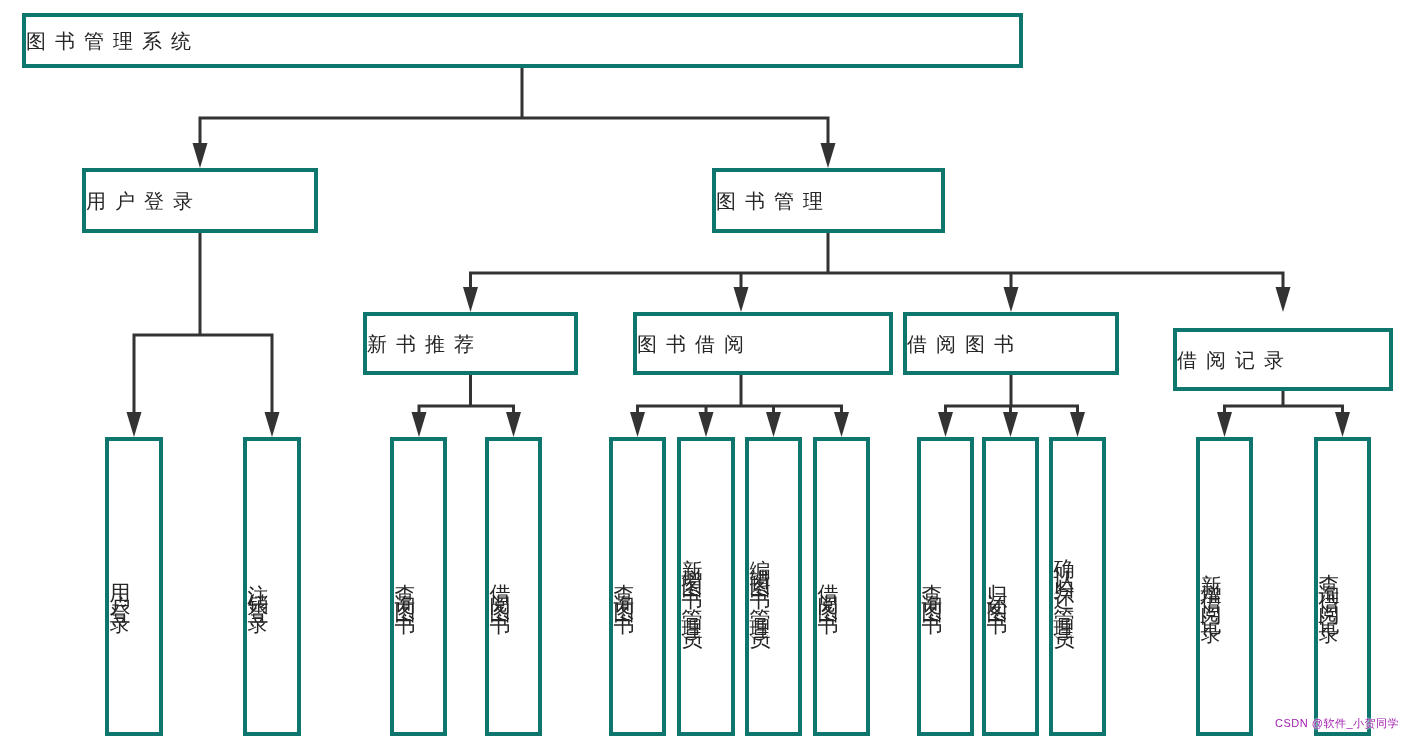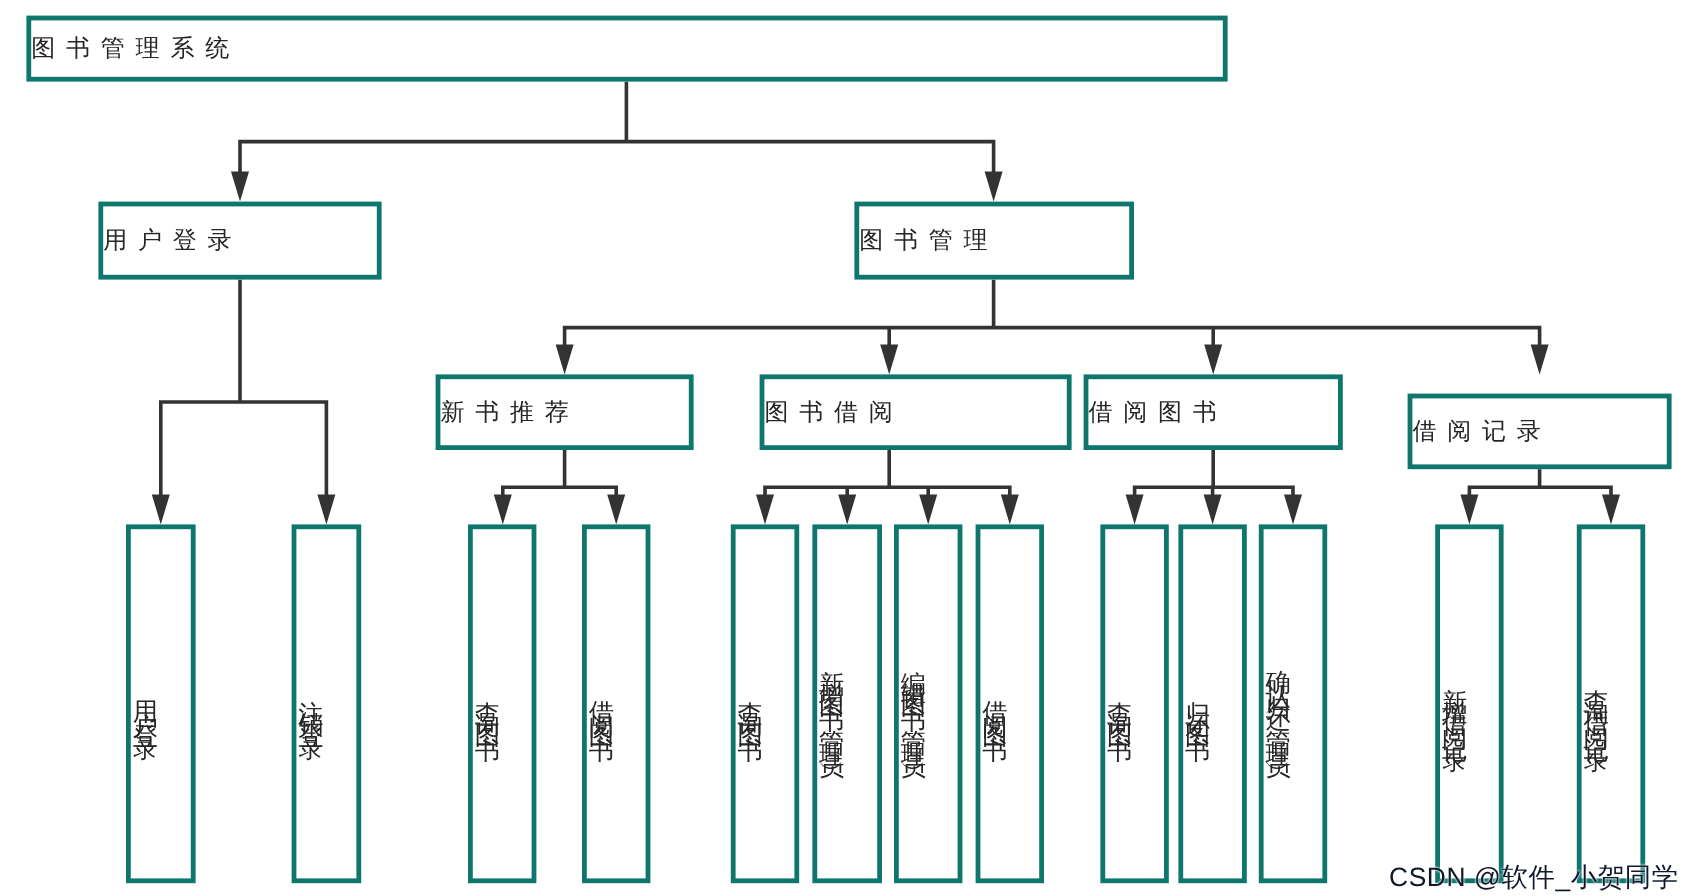--- a/index.html
+++ b/index.html
@@ -64,23 +64,23 @@
   #leaf-b8  { left: 813px; }
   #leaf-b9  { left: 917px; }
   #leaf-b10 { left: 982px; }
   #leaf-b11 { left: 1049px; }
   #leaf-b12 { left: 1196px; }
   #leaf-b13 { left: 1314px; }
   #watermark {
     position: absolute;
     right: 6px;
     top: 716px;
-    font-size: 22px;
+    font-size: 11px;
     letter-spacing: 0.5px;
-    color: #0f172a;
+    color: #a21caf;
     z-index: 10;
     white-space: nowrap;
     text-shadow: 0 0 2px #ffffff, 0 0 2px #ffffff;
   }
 </style>
 </head>
 <body>
 
 <div id="canvas">
 

